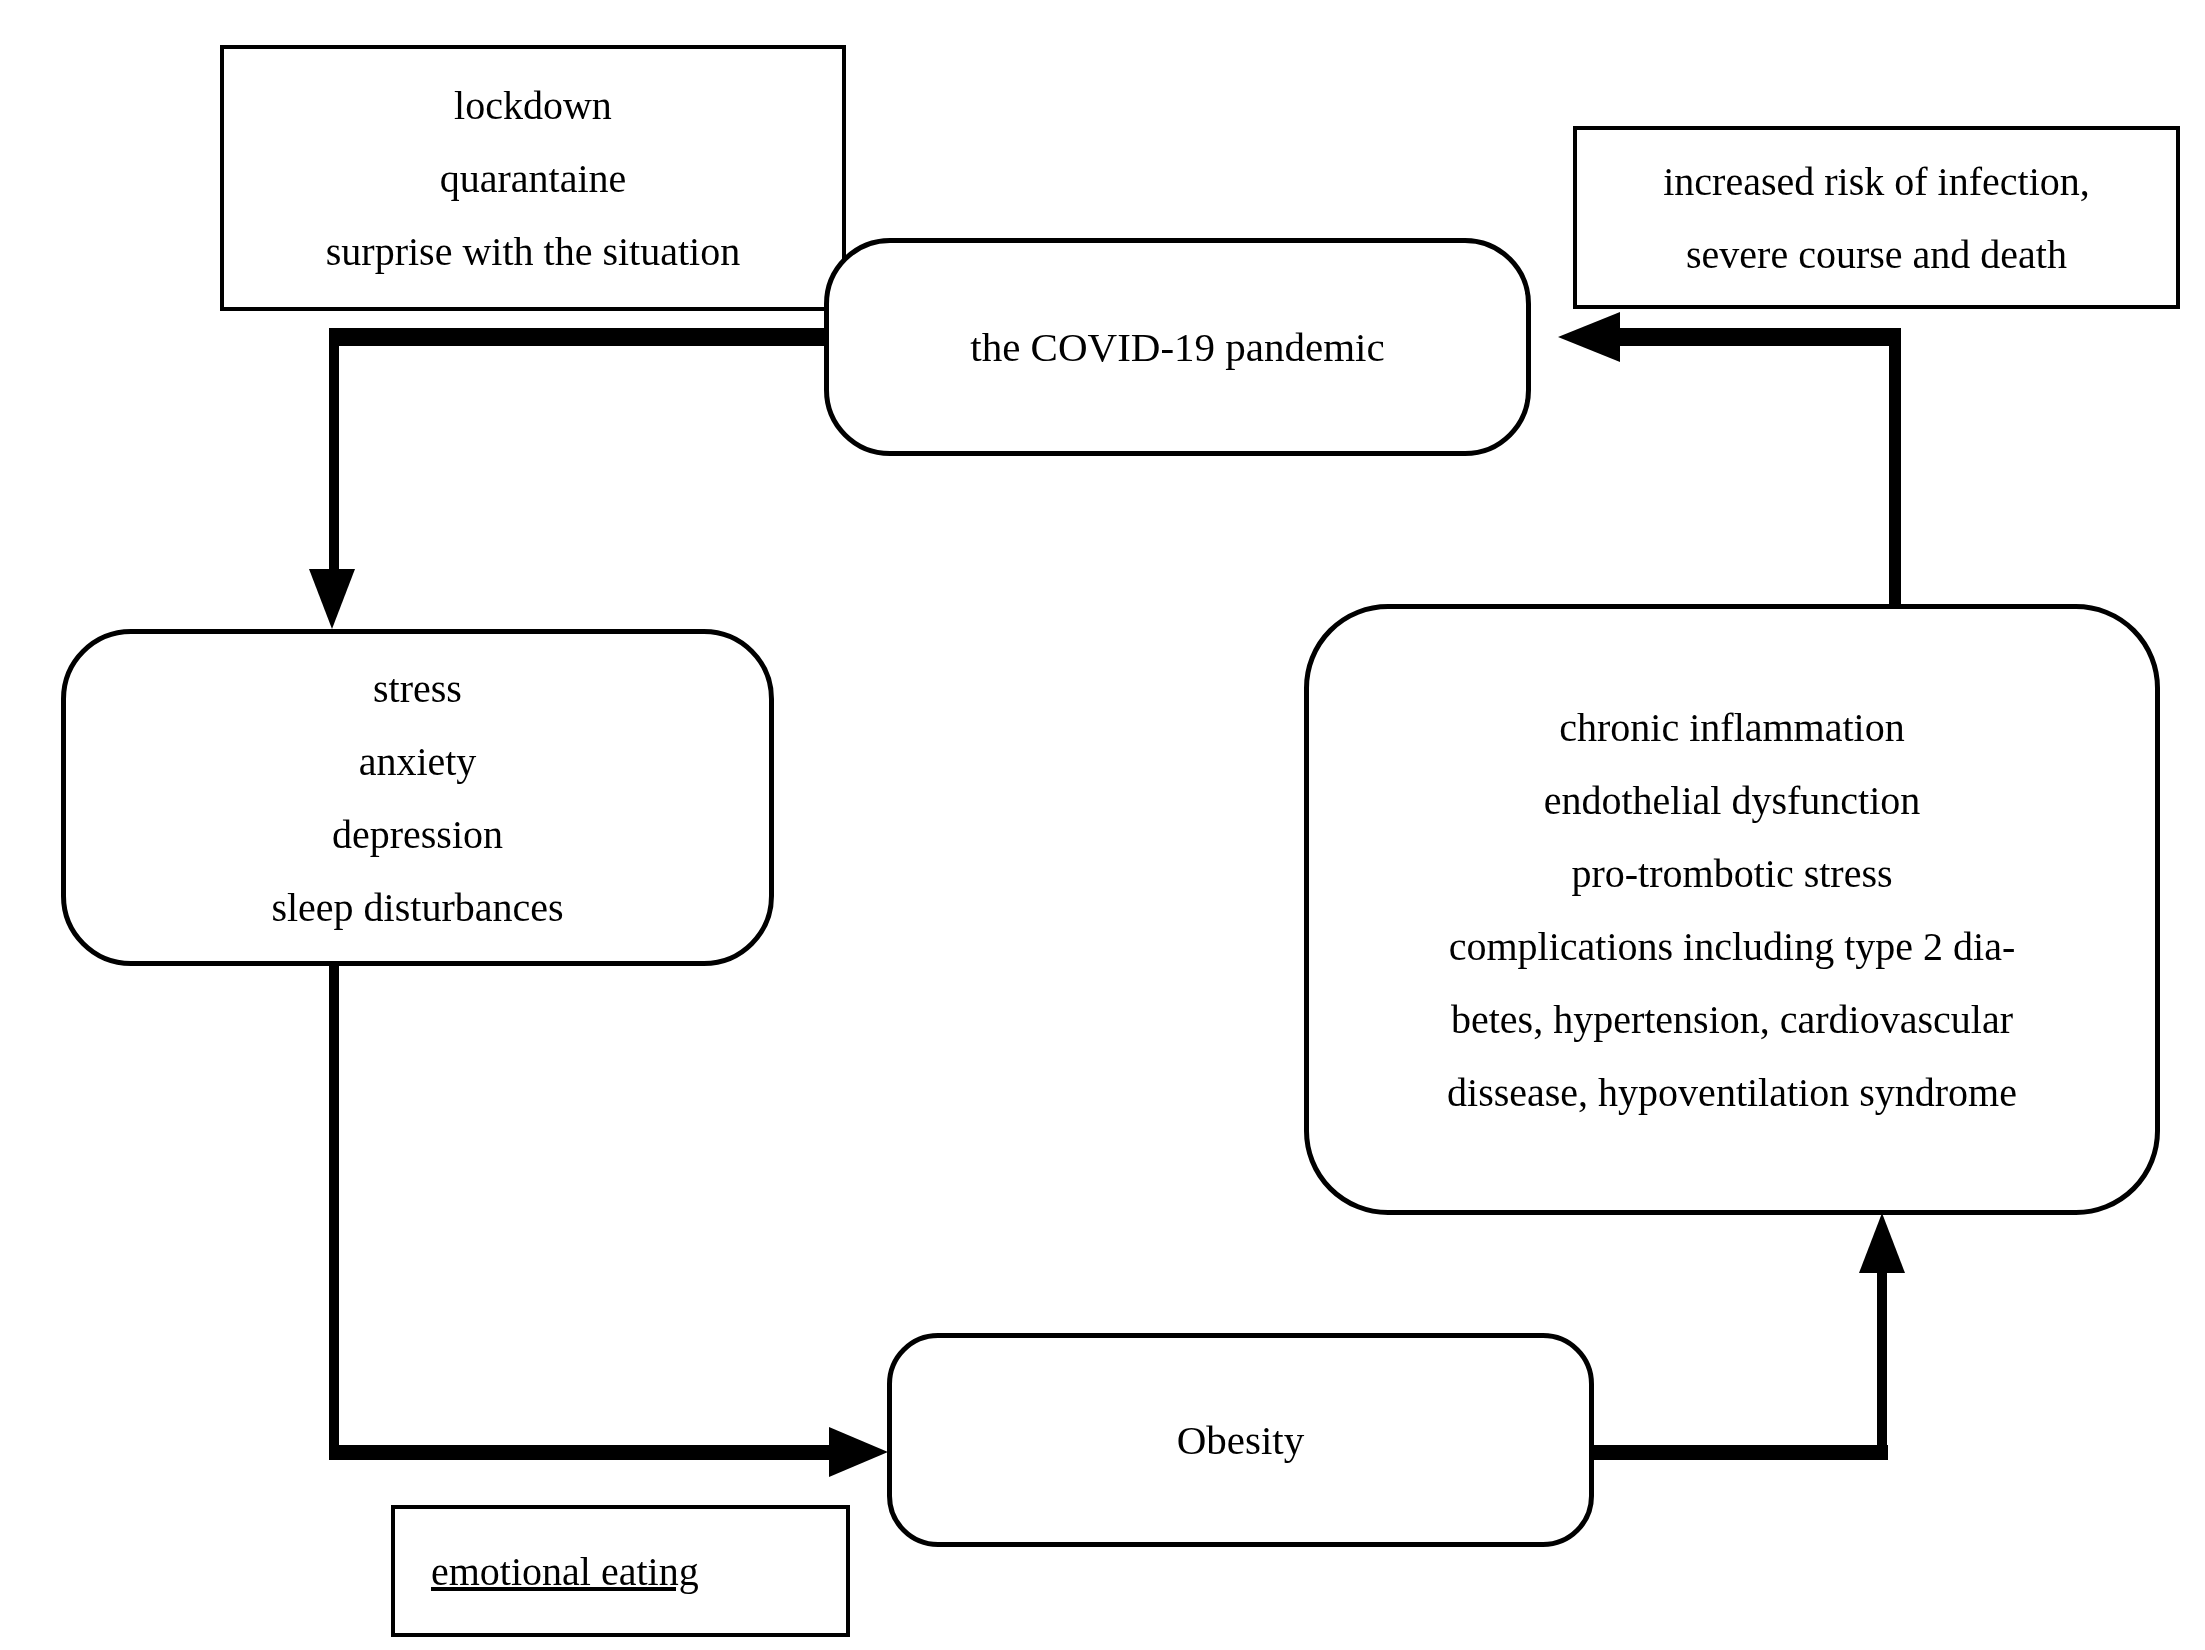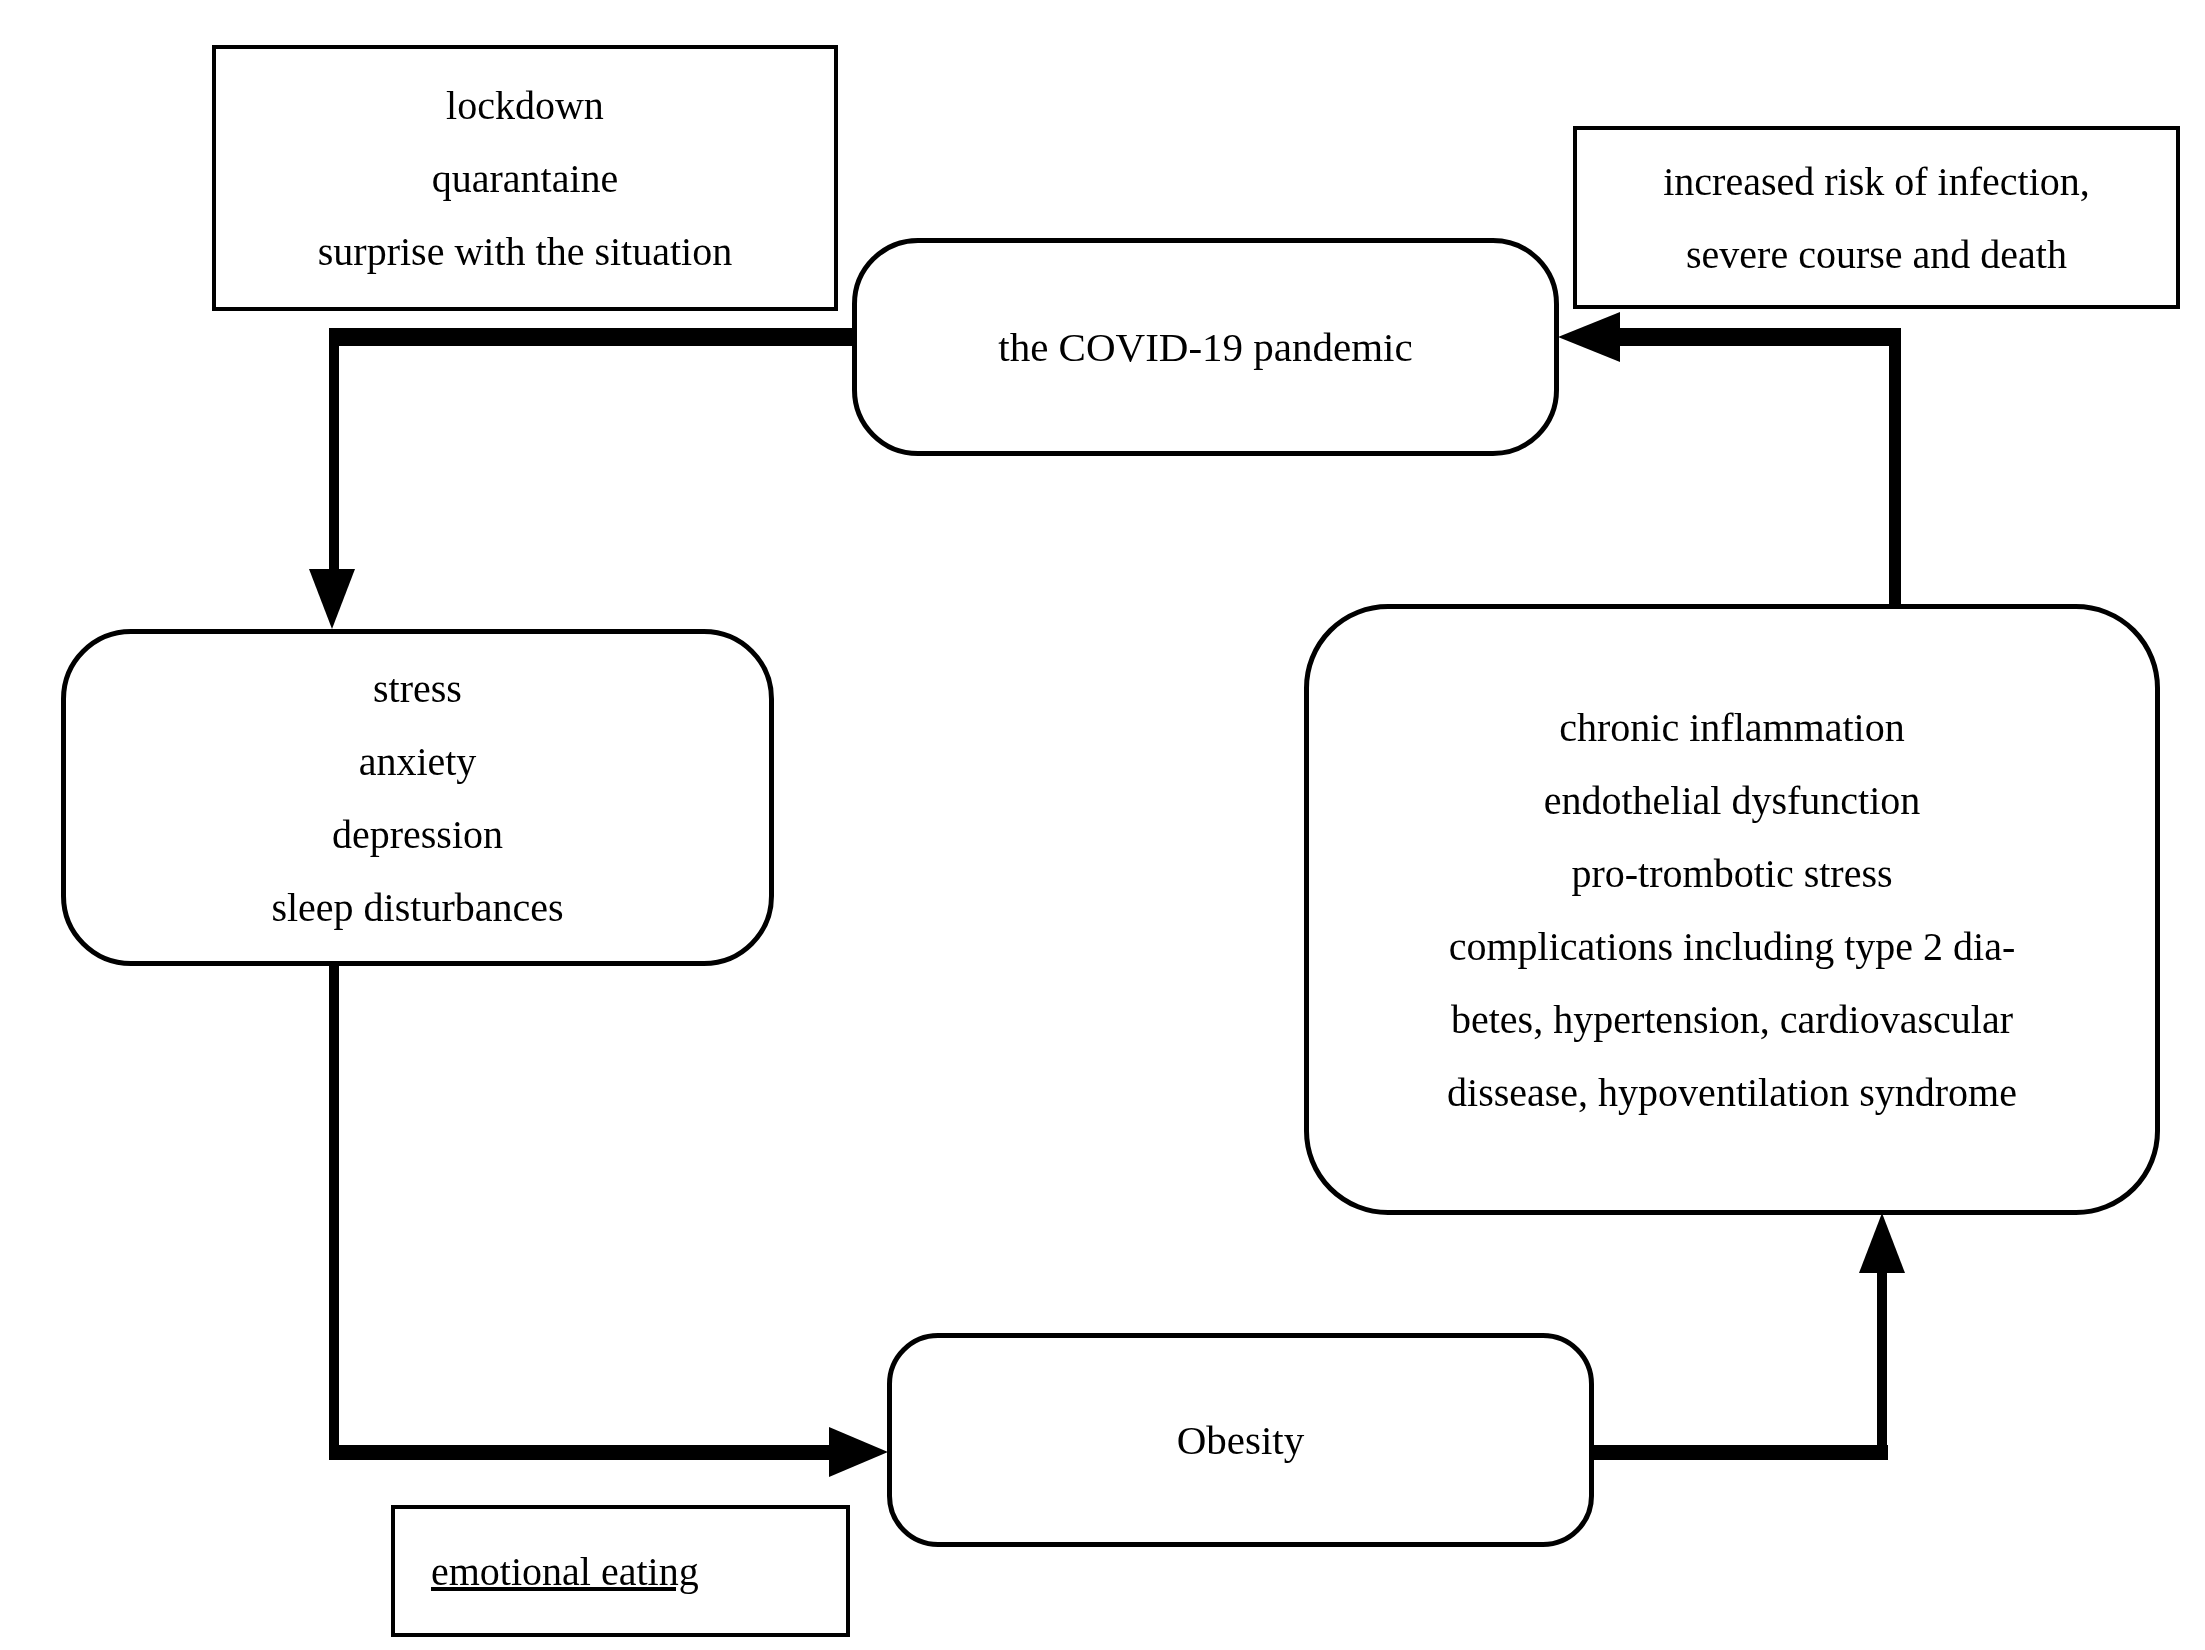--- a/index.html
+++ b/index.html
@@ -12,22 +12,22 @@
   .rect{border:4.4px solid #000000;}
   .rounded{border:5.9px solid #000000;}
   .center{align-items:center;text-align:center;}
   .leftalign{align-items:flex-start;text-align:left;}
   .tline{font-size:40px;line-height:73px;white-space:nowrap;}
   .big{font-size:41px;}
   .seg{position:absolute;background:#000000;z-index:1;}
   .ah{position:absolute;width:0;height:0;z-index:3;}
 
   
-  #box-lockdown{left:212px;top:45px;width:626px;height:266px;}
-  #box-covid{left:852px;top:238px;width:707px;height:218px;border-radius:66px;align-items:center;}
+  #box-lockdown{left:220px;top:45px;width:626px;height:266px;}
+  #box-covid{left:824px;top:238px;width:707px;height:218px;border-radius:66px;align-items:center;}
   #box-risk{left:1573px;top:126px;width:607px;height:183px;}
   #box-stress{left:61px;top:629px;width:713px;height:337px;border-radius:70px;}
   #box-chronic{left:1304px;top:604px;width:856px;height:611px;border-radius:84px;}
   #box-obesity{left:887px;top:1333px;width:707px;height:214px;border-radius:51px;}
   #box-emotional{left:391px;top:1505px;width:459px;height:132px;padding-left:36px;text-decoration:underline;}
   #box-consequences{left:1651px;top:1483px;width:458px;height:124px;padding-left:28px;}
 
   
   #a-h{left:333px;top:328px;width:520px;height:17.6px;}
   #a-v{left:329px;top:328px;width:9.5px;height:243px;}

